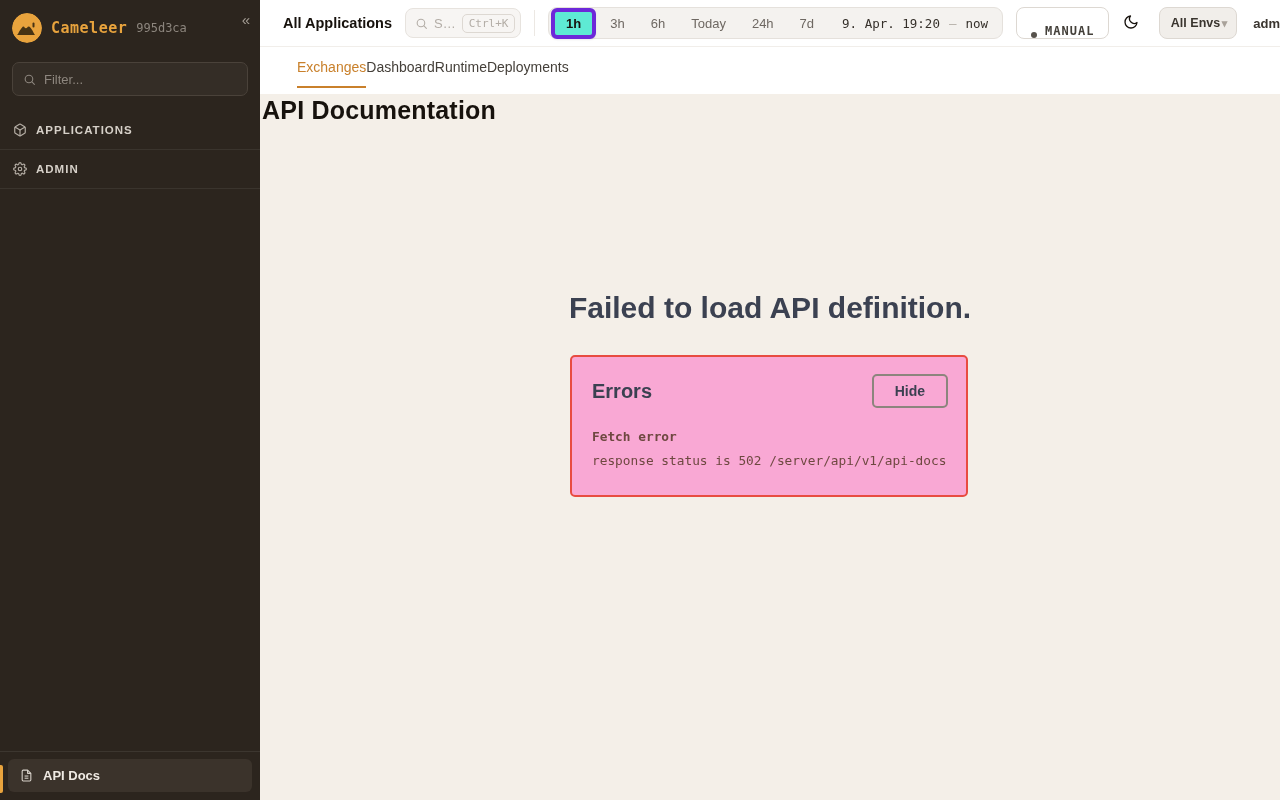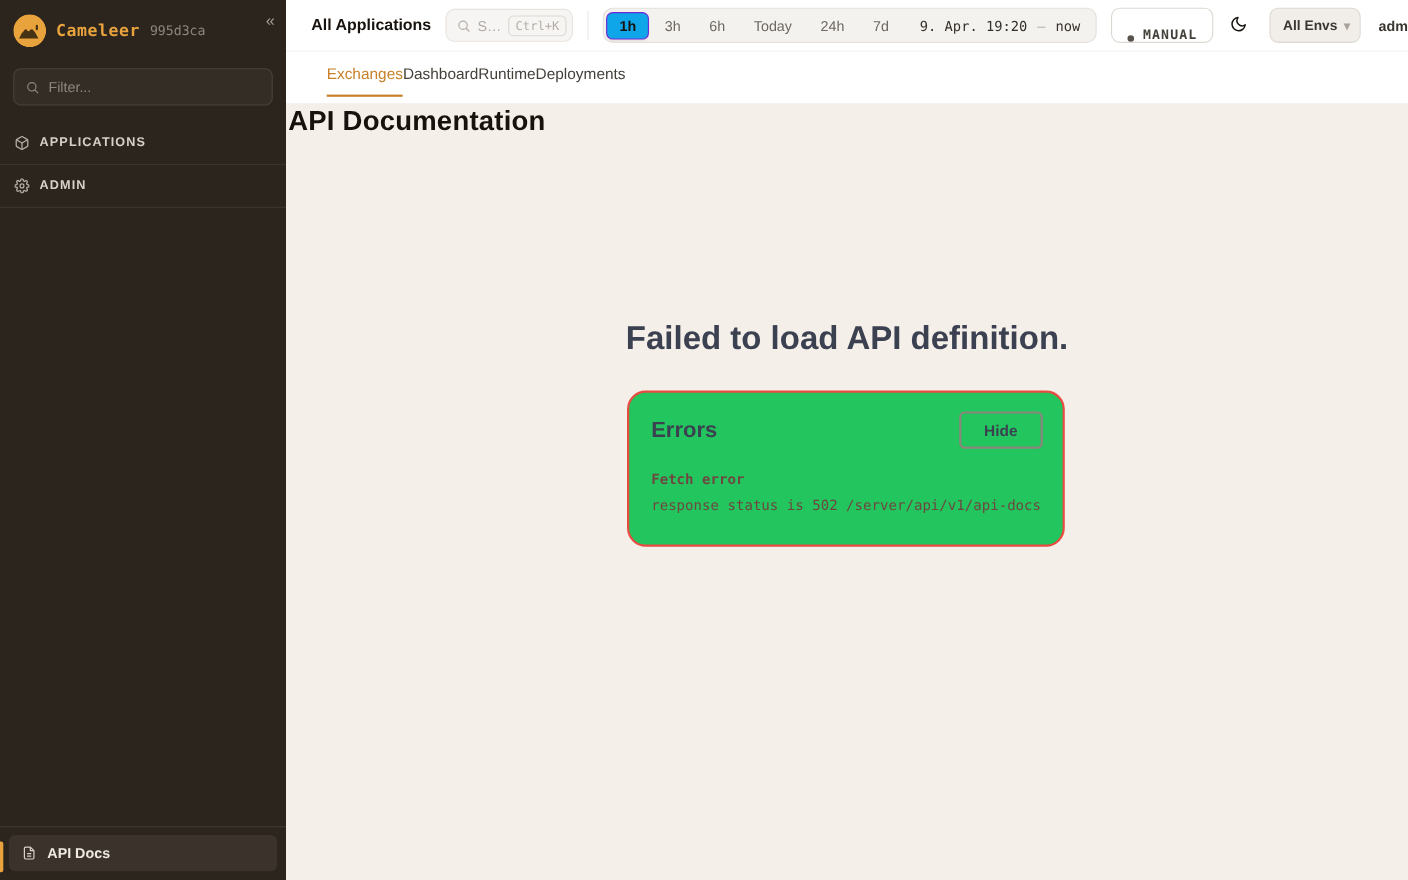--- a/index.html
+++ b/index.html
@@ -30,39 +30,39 @@
 
   .topbar { height:47px; min-height:47px; background:#ffffff; display:flex; align-items:center; padding:0 0 0 23px; border-bottom:1px solid #f1eeea; white-space:nowrap; }
   .topbar-title { font-size:14.5px; font-weight:700; color:#17120d; }
   .search-box { margin-left:13px; width:118px; height:30px; background:#f7f5f3; border:1px solid #e7e3de; border-radius:8px; display:flex; align-items:center; gap:6px; padding:0 5px 0 9px; cursor:pointer; }
   .search-box .icon { display:flex; color:#b3ada6; }
   .search-ph { color:#b3ada6; font-size:13px; }
   .kbd { margin-left:auto; border:1px solid #ddd8d2; border-radius:5px; padding:2px 6px; font-size:11px; color:#b3ada6; font-family:"DejaVu Sans Mono", monospace; }
   .vdivider { width:1px; height:26px; background:#ece8e3; margin:0 13px; }
   .time-group { display:flex; align-items:center; background:#f4f2ef; border:1px solid #e5e1dc; border-radius:9px; padding:2px; height:32px; gap:2px; }
   .time-opt { padding:4px 11px; font-size:13px; color:#6e6862; border-radius:6px; background:transparent; border:1px solid transparent; cursor:pointer; }
-  .time-opt.active { background:#0ea5e9; border:1px solid #6d28d9; box-shadow:0 1px 2px rgba(0,0,0,.08); color:#17120d; font-weight:700; }
+  .time-opt.active { background:#5eead4; border:4px solid #6d28d9; box-shadow:0 1px 2px rgba(0,0,0,.08); color:#17120d; font-weight:700; }
   .time-range-text { font-family:"DejaVu Sans Mono", monospace; font-size:12.5px; color:#35302a; padding:0 12px 0 14px; display:flex; gap:9px; cursor:pointer; }
   .time-range-text .sep { color:#b3ada6; }
   .manual-btn { margin-left:13px; height:32px; display:flex; align-items:flex-end; gap:8px; padding:0 14px; background:#fff; border:1px solid #ddd8d2; border-radius:8px; font-family:"DejaVu Sans Mono", monospace; font-size:12px; font-weight:700; letter-spacing:1px; color:#44403a; cursor:pointer; }
   .manual-dot { width:6px; height:6px; border-radius:50%; background:#57524c; }
   .icon-btn { margin-left:12px; width:30px; height:30px; display:flex; align-items:center; justify-content:center; background:transparent; border:none; border-radius:8px; color:#17120d; cursor:pointer; }
   .env-select { margin-left:18px; height:32px; width:109px; background:#f1eeea; border:1px solid #ddd8d2; border-radius:8px; display:flex; align-items:center; justify-content:space-between; padding:0 9px 0 11px; font-size:12.5px; font-weight:700; color:#3a352f; cursor:pointer; }
   .env-select .caret { color:#a9a29a; font-size:11px; }
   .user-text { margin-left:16px; font-size:13px; font-weight:600; color:#3a352f; }
 
   .tabs { height:47px; min-height:47px; background:#ffffff; display:flex; align-items:flex-start; padding-left:37px; }
   .tab { height:41px; display:flex; align-items:center; font-size:14px; color:#45403a; cursor:pointer; border-bottom:2px solid transparent; }
   .tab.active { color:#c9802b; border-bottom-color:#c9802b; }
 
   
   .content { flex:1; background:#f4efe8; padding:2px 0 0 2px; overflow:hidden; }
   .page-title { font-size:25px; font-weight:800; color:#17120d; letter-spacing:.2px; }
   .swagger-error { text-align:center; margin-top:166px; margin-left:-2px; font-size:30px; font-weight:700; color:#3b4151; }
-  .errors-panel { width:398px; margin:30px auto 0; margin-left:calc(50% - 201px); border:2px solid #e84c41; background:#22c55e; border-radius:17px; padding:17px 18px 27px 20px; }
+  .errors-panel { width:398px; margin:30px auto 0; margin-left:calc(50% - 201px); border:2px solid #e84c41; background:#f9a8d4; border-radius:5px; padding:17px 18px 27px 20px; }
   .errors-header { display:flex; align-items:center; justify-content:space-between; }
   .errors-title { font-size:20px; font-weight:700; color:#3b4151; }
   .hide-btn { border:2px solid #8c857d; border-radius:5px; background:transparent; padding:7px 21px; font-size:14px; font-weight:700; color:#3b4151; cursor:pointer; }
   .error-item { margin-top:21px; font-family:"DejaVu Sans Mono", monospace; color:#6e4840; white-space:nowrap; }
   .error-name { font-size:12.8px; font-weight:700; margin-bottom:9px; }
   .error-msg { font-size:12.8px; }
 </style>
 </head>
 <body>
 

